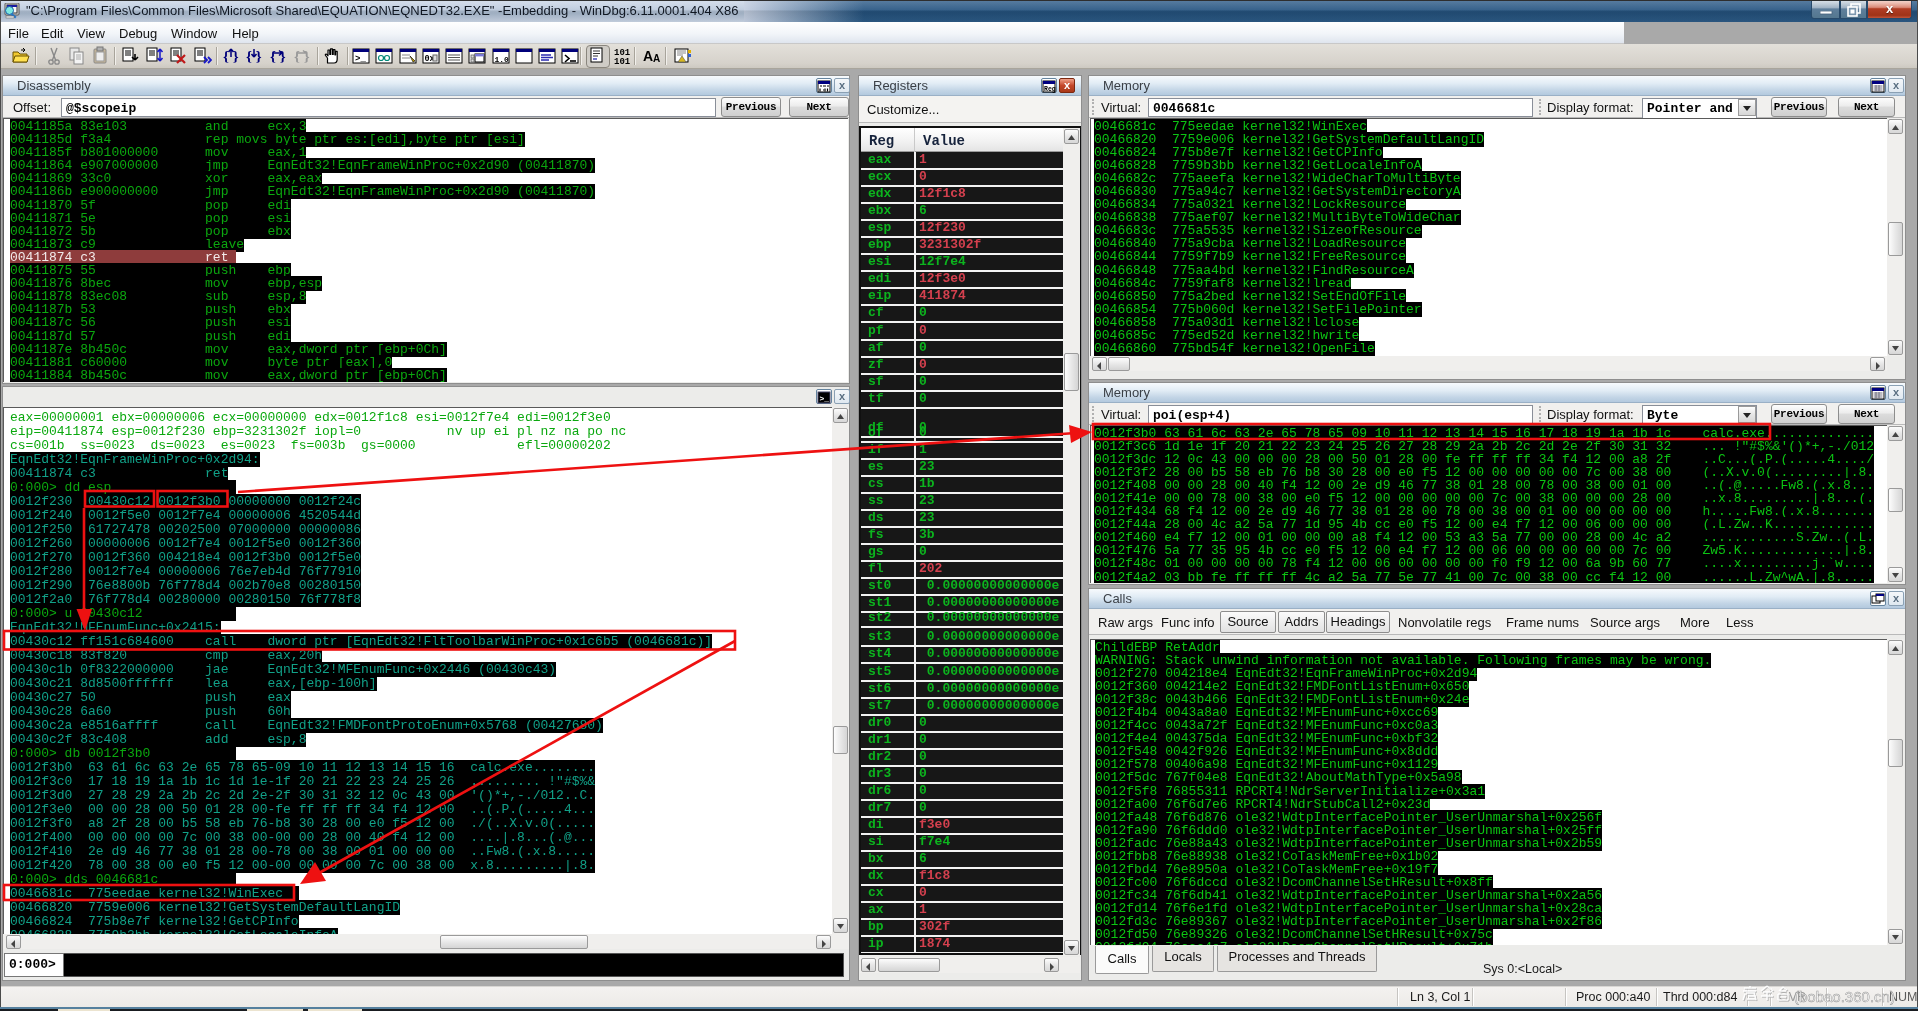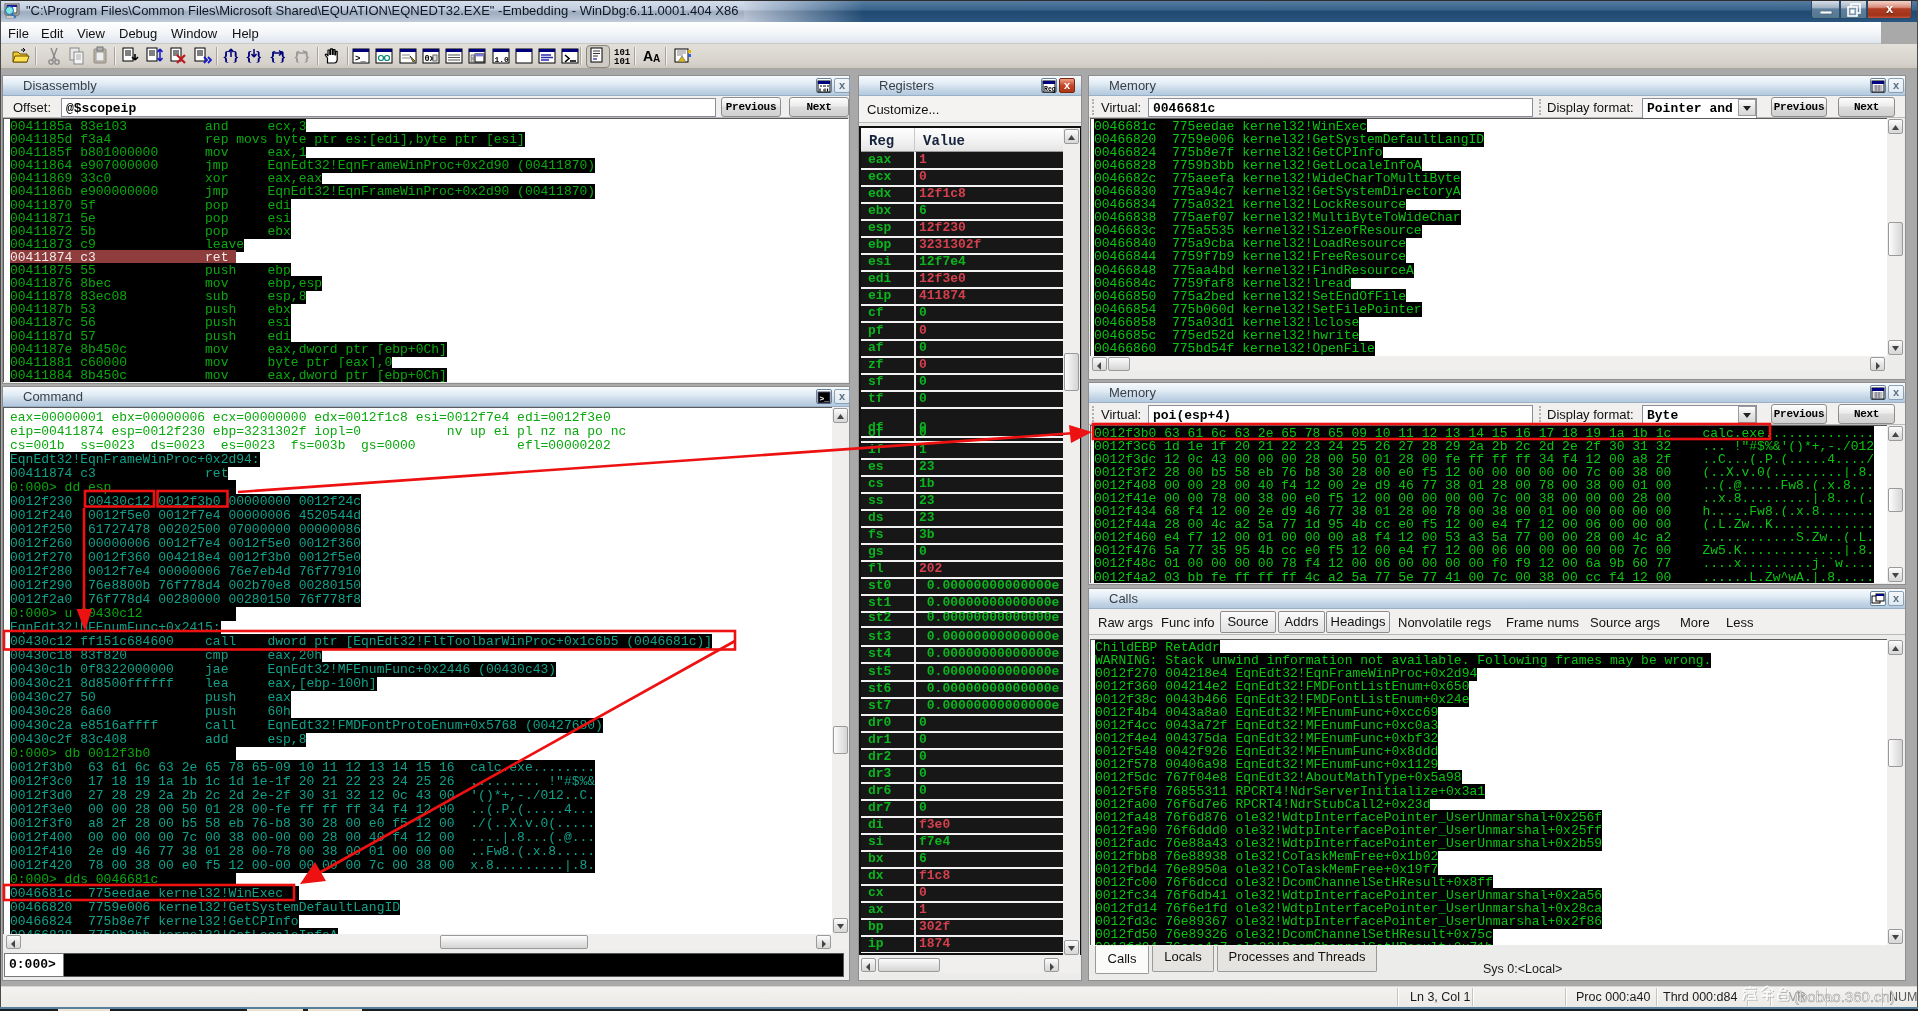--- a/index.html
+++ b/index.html
@@ -5,27 +5,27 @@
 body{position:relative;font-family:"Liberation Sans",sans-serif;background:#a9a9a9}
 .abs{position:absolute}
 #titlebar{position:absolute;left:0;top:0;width:1918px;height:22px;background:linear-gradient(180deg,#35618c 0%,#2d5a85 45%,#24517c 55%,#2b5882 100%)}
 #tgrad{position:absolute;left:0;top:0;width:745px;height:22px;background:linear-gradient(180deg,#cdd8e8 0%,#bfccde 40%,#aebfd4 60%,#c7d2e2 100%)}
 #tfade{position:absolute;left:744px;top:0;width:120px;height:22px;background:linear-gradient(90deg,#c3cee0 0%,rgba(43,88,130,0) 100%)}
 #tsheen{position:absolute;left:0;top:0;width:1918px;height:22px;background:linear-gradient(180deg,rgba(255,255,255,.18) 0%,rgba(255,255,255,.05) 45%,rgba(0,0,0,.10) 50%,rgba(0,0,0,.03) 100%)}
 #ttext{position:absolute;left:26px;top:3px;font-size:13px;color:#101722;white-space:nowrap}
 .capbtn{position:absolute;top:0;height:19px;border:1px solid #27496a;border-top:none}
 .capg{position:absolute;left:0;right:0;top:0;height:8px;background:linear-gradient(180deg,rgba(255,255,255,.6),rgba(255,255,255,.15))}
 .capglyph{position:absolute;left:0;right:0;top:0;bottom:0;color:#fff;text-align:center;font-size:11px;line-height:17px;font-weight:bold;text-shadow:0 1px 1px rgba(0,0,0,.5)}
-#menubar{position:absolute;left:0;top:22px;width:1881px;height:22px;background:linear-gradient(180deg,#ffffff 0%,#f2f5f9 55%,#dfe5ee 100%);border-bottom:1px solid #c8c8c8;font-size:13px;color:#111}
+#menubar{position:absolute;left:0;top:22px;width:1624px;height:22px;background:linear-gradient(180deg,#ffffff 0%,#f2f5f9 55%,#dfe5ee 100%);border-bottom:1px solid #c8c8c8;font-size:13px;color:#111}
 #menubar span{position:absolute;top:4px}
 #toolbar{position:absolute;left:0;top:44px;width:1918px;height:25px;background:linear-gradient(180deg,#e3e0da 0%,#d6d2cb 80%,#cdc9c1 100%);border-bottom:1px solid #a9a59c}
 .tbi{position:absolute;top:2px;width:20px;height:20px}
 .tsep{position:absolute;top:3px;width:2px;height:18px;border-left:1px solid #a8a49b;border-right:1px solid #f2f0ec}
 .panel{position:absolute;border:1px solid #8e8e8e;background:#ececea}
-.ptitle{position:absolute;left:0;top:0;right:0;height:20px;background:linear-gradient(180deg,#f7fafd 0%,#e1ecf5 40%,#c3d5e6 75%,#b3c9de 100%);border-bottom:1px solid #9ab0c6;color:#3a3f46;font-size:13px;line-height:19px;padding-left:20px}
+.ptitle{position:absolute;left:0;top:0;right:0;height:20px;background:linear-gradient(180deg,#f7fafd 0%,#e1ecf5 40%,#c3d5e6 75%,#b3c9de 100%);border-bottom:1px solid #9ab0c6;color:#3a3f46;font-size:13px;line-height:19px;padding-left:14px}
 .pbtn{position:absolute;top:2px;width:16px;height:15px;background:#fff;border:1px solid #64839e;border-radius:2px}
 .pclose{position:absolute;top:2px;width:16px;height:15px;background:linear-gradient(180deg,#f4f7fa,#dfe8f0);border:1px solid #8aa0b4;border-radius:2px;color:#5a6f82;font-size:11px;font-weight:bold;text-align:center;line-height:13px}
 .pclose.red{background:linear-gradient(180deg,#f0a088,#c4472b 50%,#a83818);color:#fff;border-color:#7c2810}
 .prow{position:absolute;left:0;right:0;background:#f1f0ee;border-bottom:1px solid #b9b9b9}
 .ilabel{position:absolute;font-size:13px;color:#111}
 .ifield{position:absolute;background:#fff;border:1px solid #898e98;font-family:"Liberation Mono",monospace;font-size:13px;font-weight:bold;color:#000;padding:2px 0 0 4px;white-space:pre}
 .wbtn{position:absolute;height:20px;background:linear-gradient(180deg,#fdfdfd 0%,#ececec 45%,#dcdcdc 50%,#d0d0d0 100%);border:1px solid #8d8d8d;border-radius:3px;font-family:"Liberation Mono",monospace;font-weight:bold;font-size:11px;color:#000;text-align:center;line-height:18px;letter-spacing:-0.3px}
 .console{position:absolute;background:#ffffff;overflow:hidden;font-family:"Liberation Mono",monospace;font-size:13px;white-space:pre;border:1px solid #5a5a5a;border-right:none;border-bottom:none;font-weight:normal}
 .console div{white-space:pre}
 .b{background:#000}
@@ -304,21 +304,20 @@
       </svg></div>
     <div class="pclose" style="left:831px">x</div>
     <div class="prow" style="top:20px;height:22px"></div>
     <div class="ilabel" style="left:10px;top:24px">Offset:</div>
     <div class="ifield" style="left:58px;top:22px;width:655px;height:19px">@$scopeip</div>
     <div class="wbtn" style="left:718px;top:21px;width:60px">Previous</div>
     <div class="wbtn" style="left:786px;top:21px;width:60px">Next</div>
   </div>
 <div class="console" style="left:3px;top:118px;width:845px;height:264px"><div style="height:1px"></div><div style="height:13.1px;line-height:13.1px;padding-left:6px"><span class="b g">0041185a 83e103          and     ecx,3</span></div><div style="height:13.1px;line-height:13.1px;padding-left:6px"><span class="b g">0041185d f3a4            rep movs byte ptr es:[edi],byte ptr [esi]</span></div><div style="height:13.1px;line-height:13.1px;padding-left:6px"><span class="b g">0041185f b801000000      mov     eax,1</span></div><div style="height:13.1px;line-height:13.1px;padding-left:6px"><span class="b g">00411864 e907000000      jmp     EqnEdt32!EqnFrameWinProc+0x2d90 (00411870)</span></div><div style="height:13.1px;line-height:13.1px;padding-left:6px"><span class="b g">00411869 33c0            xor     eax,eax</span></div><div style="height:13.1px;line-height:13.1px;padding-left:6px"><span class="b g">0041186b e900000000      jmp     EqnEdt32!EqnFrameWinProc+0x2d90 (00411870)</span></div><div style="height:13.1px;line-height:13.1px;padding-left:6px"><span class="b g">00411870 5f              pop     edi</span></div><div style="height:13.1px;line-height:13.1px;padding-left:6px"><span class="b g">00411871 5e              pop     esi</span></div><div style="height:13.1px;line-height:13.1px;padding-left:6px"><span class="b g">00411872 5b              pop     ebx</span></div><div style="height:13.1px;line-height:13.1px;padding-left:6px"><span class="b g">00411873 c9              leave</span></div><div style="height:13.1px;line-height:13.1px;padding-left:6px"><span class="hl">00411874 c3              ret </span></div><div style="height:13.1px;line-height:13.1px;padding-left:6px"><span class="b g">00411875 55              push    ebp</span></div><div style="height:13.1px;line-height:13.1px;padding-left:6px"><span class="b g">00411876 8bec            mov     ebp,esp</span></div><div style="height:13.1px;line-height:13.1px;padding-left:6px"><span class="b g">00411878 83ec08          sub     esp,8</span></div><div style="height:13.1px;line-height:13.1px;padding-left:6px"><span class="b g">0041187b 53              push    ebx</span></div><div style="height:13.1px;line-height:13.1px;padding-left:6px"><span class="b g">0041187c 56              push    esi</span></div><div style="height:13.1px;line-height:13.1px;padding-left:6px"><span class="b g">0041187d 57              push    edi</span></div><div style="height:13.1px;line-height:13.1px;padding-left:6px"><span class="b g">0041187e 8b450c          mov     eax,dword ptr [ebp+0Ch]</span></div><div style="height:13.1px;line-height:13.1px;padding-left:6px"><span class="b g">00411881 c60000          mov     byte ptr [eax],0</span></div><div style="height:13.1px;line-height:13.1px;padding-left:6px"><span class="b g">00411884 8b450c          mov     eax,dword ptr [ebp+0Ch]</span></div></div>
 <div class="panel" style="left:2px;top:386px;width:848px;height:595px">
-    <div class="ptitle">Command</div>
     <div class="pbtn" style="left:813px"><svg width="14" height="13">
         <rect x="1" y="1" width="12" height="11" fill="#000" stroke="#446"></rect>
         <text x="2.5" y="10" font-family="Liberation Mono" font-size="8" font-weight="bold" fill="#fff">&gt;_</text>
       </svg></div>
     <div class="pclose" style="left:831px">x</div>
   </div>
 <div class="console" style="left:3px;top:407px;width:829px;height:527px"><div style="height:3px"></div><div style="height:14.0px;line-height:14.0px;padding-left:6px"><span class="g">eax=00000001 ebx=00000006 ecx=00000000 edx=0012f1c8 esi=0012f7e4 edi=0012f3e0</span></div><div style="height:14.0px;line-height:14.0px;padding-left:6px"><span class="g">eip=00411874 esp=0012f230 ebp=3231302f iopl=0           nv up ei pl nz na po nc</span></div><div style="height:14.0px;line-height:14.0px;padding-left:6px"><span class="g">cs=001b  ss=0023  ds=0023  es=0023  fs=003b  gs=0000             efl=00000202</span></div><div style="height:14.0px;line-height:14.0px;padding-left:6px"><span class="b t">EqnEdt32!EqnFrameWinProc+0x2d94:</span></div><div style="height:14.0px;line-height:14.0px;padding-left:6px"><span class="b t">00411874 c3              ret</span></div><div style="height:14.0px;line-height:14.0px;padding-left:6px"><span class="b g">0:000&gt; dd esp                </span></div><div style="height:14.0px;line-height:14.0px;padding-left:6px"><span class="b t">0012f230  00430c12 0012f3b0 00000000 0012f24c</span></div><div style="height:14.0px;line-height:14.0px;padding-left:6px"><span class="b t">0012f240  0012f5e0 0012f7e4 00000006 4520544d</span></div><div style="height:14.0px;line-height:14.0px;padding-left:6px"><span class="b t">0012f250  61727478 00202500 07000000 00000086</span></div><div style="height:14.0px;line-height:14.0px;padding-left:6px"><span class="b t">0012f260  00000006 0012f7e4 0012f5e0 0012f360</span></div><div style="height:14.0px;line-height:14.0px;padding-left:6px"><span class="b t">0012f270  0012f360 004218e4 0012f3b0 0012f5e0</span></div><div style="height:14.0px;line-height:14.0px;padding-left:6px"><span class="b t">0012f280  0012f7e4 00000006 76e7eb4d 76f77910</span></div><div style="height:14.0px;line-height:14.0px;padding-left:6px"><span class="b t">0012f290  76e8800b 76f778d4 002b70e8 00280150</span></div><div style="height:14.0px;line-height:14.0px;padding-left:6px"><span class="b t">0012f2a0  76f778d4 00280000 00280150 76f778f8</span></div><div style="height:14.0px;line-height:14.0px;padding-left:6px"><span class="b g">0:000&gt; u 00430c12            </span></div><div style="height:14.0px;line-height:14.0px;padding-left:6px"><span class="b t">EqnEdt32!MFEnumFunc+0x2415:</span></div><div style="height:14.0px;line-height:14.0px;padding-left:6px"><span class="b t">00430c12 ff151c684600    call    dword ptr [EqnEdt32!FltToolbarWinProc+0x1c6b5 (0046681c)]</span></div><div style="height:14.0px;line-height:14.0px;padding-left:6px"><span class="b t">00430c18 83f820          cmp     eax,20h</span></div><div style="height:14.0px;line-height:14.0px;padding-left:6px"><span class="b t">00430c1b 0f8322000000    jae     EqnEdt32!MFEnumFunc+0x2446 (00430c43)</span></div><div style="height:14.0px;line-height:14.0px;padding-left:6px"><span class="b t">00430c21 8d8500ffffff    lea     eax,[ebp-100h]</span></div><div style="height:14.0px;line-height:14.0px;padding-left:6px"><span class="b t">00430c27 50              push    eax</span></div><div style="height:14.0px;line-height:14.0px;padding-left:6px"><span class="b t">00430c28 6a60            push    60h</span></div><div style="height:14.0px;line-height:14.0px;padding-left:6px"><span class="b t">00430c2a e8516affff      call    EqnEdt32!FMDFontProtoEnum+0x5768 (00427680)</span></div><div style="height:14.0px;line-height:14.0px;padding-left:6px"><span class="b t">00430c2f 83c408          add     esp,8</span></div><div style="height:14.0px;line-height:14.0px;padding-left:6px"><span class="b g">0:000&gt; db 0012f3b0           </span></div><div style="height:14.0px;line-height:14.0px;padding-left:6px"><span class="b t">0012f3b0  63 61 6c 63 2e 65 78 65-09 10 11 12 13 14 15 16  calc.exe........</span></div><div style="height:14.0px;line-height:14.0px;padding-left:6px"><span class="b t">0012f3c0  17 18 19 1a 1b 1c 1d 1e-1f 20 21 22 23 24 25 26  ......... !"#$%&amp;</span></div><div style="height:14.0px;line-height:14.0px;padding-left:6px"><span class="b t">0012f3d0  27 28 29 2a 2b 2c 2d 2e-2f 30 31 32 12 0c 43 00  '()*+,-./012..C.</span></div><div style="height:14.0px;line-height:14.0px;padding-left:6px"><span class="b t">0012f3e0  00 00 28 00 50 01 28 00-fe ff ff ff 34 f4 12 00  ..(.P.(.....4...</span></div><div style="height:14.0px;line-height:14.0px;padding-left:6px"><span class="b t">0012f3f0  a8 2f 28 00 b5 58 eb 76-b8 30 28 00 e0 f5 12 00  ./(..X.v.0(.....</span></div><div style="height:14.0px;line-height:14.0px;padding-left:6px"><span class="b t">0012f400  00 00 00 00 7c 00 38 00-00 00 28 00 40 f4 12 00  ....|.8...(.@...</span></div><div style="height:14.0px;line-height:14.0px;padding-left:6px"><span class="b t">0012f410  2e d9 46 77 38 01 28 00-78 00 38 00 01 00 00 00  ..Fw8.(.x.8.....</span></div><div style="height:14.0px;line-height:14.0px;padding-left:6px"><span class="b t">0012f420  78 00 38 00 e0 f5 12 00-00 00 00 00 7c 00 38 00  x.8.........|.8.</span></div><div style="height:14.0px;line-height:14.0px;padding-left:6px"><span class="b g">0:000&gt; dds 0046681c          </span></div><div style="height:14.0px;line-height:14.0px;padding-left:6px"><span class="b t">0046681c  775eedae kernel32!WinExec  </span></div><div style="height:14.0px;line-height:14.0px;padding-left:6px"><span class="b t">00466820  7759e006 kernel32!GetSystemDefaultLangID</span></div><div style="height:14.0px;line-height:14.0px;padding-left:6px"><span class="b t">00466824  775b8e7f kernel32!GetCPInfo</span></div><div style="height:14.0px;line-height:14.0px;padding-left:6px"><span class="b t">00466828  7759b3bb kernel32!GetLocaleInfoA</span></div></div>
 <div class="sb" style="left:832px;top:407px;width:17px;height:527px"></div>
 <div class="sbtn" style="left:833px;top:408px;width:15px;height:15px"><svg width="13" height="13">
       <path d="M6.5 4 L10 9 L3 9 Z" fill="#444"></path>

